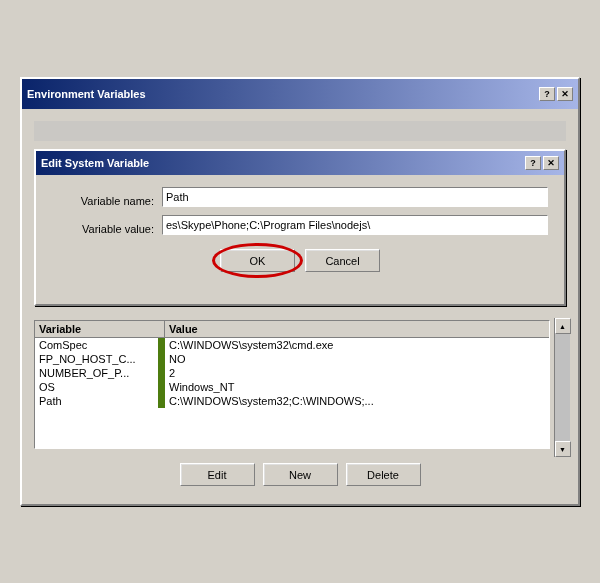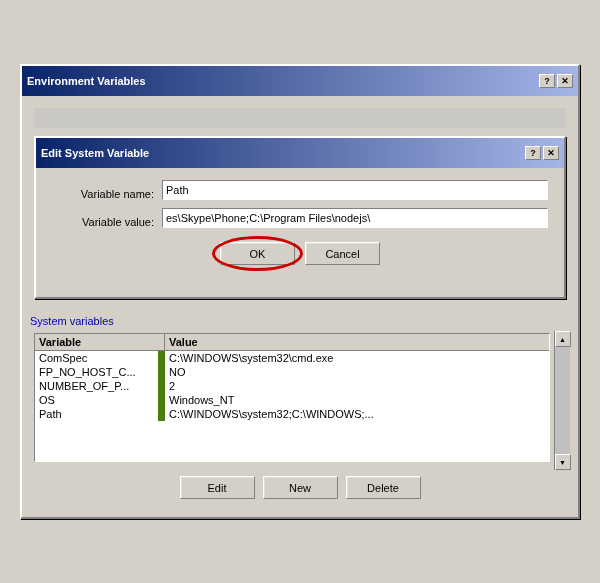--- a/index.html
+++ b/index.html
@@ -88,21 +88,21 @@
       margin: 8px 4px 12px 4px;
     }
 
     .inner-title-bar {
       background: linear-gradient(to right, #0a246a, #a6b5e7);
       color: white;
       padding: 3px 5px;
       display: flex;
       justify-content: space-between;
       align-items: center;
-      height: 30px;
+      height: 24px;
     }
 
     .inner-title-text {
       font-weight: bold;
       font-size: 11px;
       color: white;
     }
 
     .inner-content {
       padding: 12px 16px;
@@ -322,21 +322,20 @@
           <div class="ok-button-wrapper">
             <div class="ok-ring"></div>
             <button class="win-button">OK</button>
           </div>
           <button class="win-button">Cancel</button>
         </div>
       </div>
     </div>
 
     <div>
-      <div class="section-label">System variables</div>
 
       <div class="table-wrapper">
         <div class="table-container" style="flex:1;">
           <div class="table-header">
             <div class="table-header-cell">Variable</div>
             <div class="table-header-cell">Value</div>
           </div>
           <div class="table-body" id="table-body">
           <div class="table-row-item">
                 <div class="table-cell">ComSpec</div>

